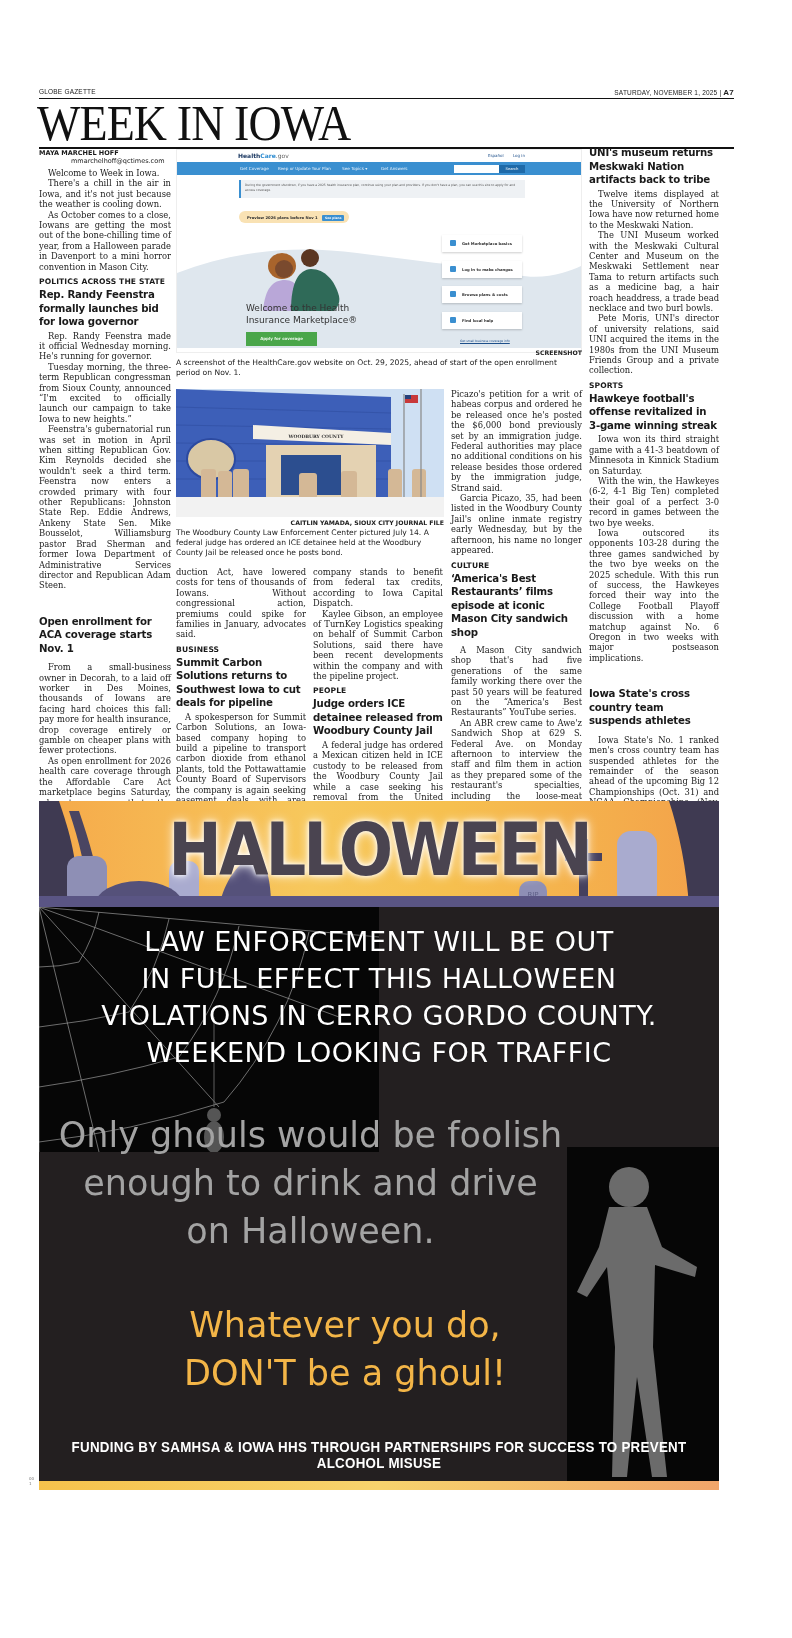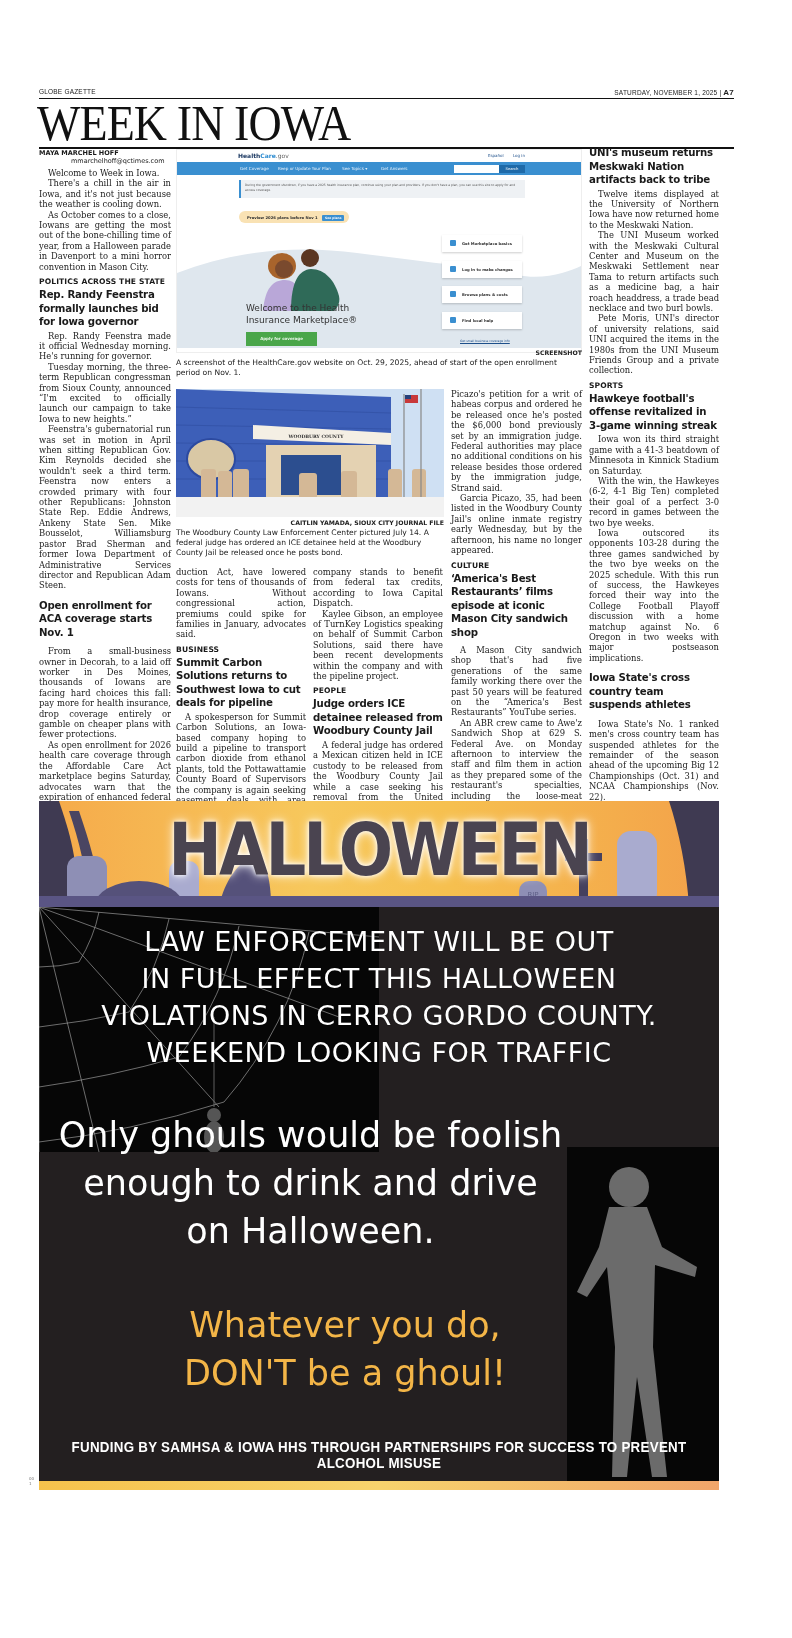--- a/index.html
+++ b/index.html
@@ -13,21 +13,21 @@
   .rule1 { position: absolute; left: 39px; top: 98px; width: 695px; height: 1px; background: #111; }
   .section-title { position: absolute; left: 37px; top: 100px; font-family: "Liberation Serif", serif; font-size: 50px; line-height: 46px; letter-spacing: -1px; transform: scaleX(0.92); transform-origin: left; color: #111; }
   .rule2 { position: absolute; left: 39px; top: 147px; width: 695px; height: 1.5px; background: #111; }
 
   .col { position: absolute; font-size: 8.4px; line-height: 10.4px; text-align: justify; }
   .col p { text-indent: 9px; }
   .byline { font-family: "DejaVu Sans", sans-serif; font-weight: bold; font-size: 6.5px; line-height: 8px; }
   .email { font-family: "DejaVu Sans", sans-serif; font-size: 6.5px; line-height: 9px; margin-bottom: 2px; padding-left: 32px; }
   .kicker { font-family: "DejaVu Sans", sans-serif; font-weight: bold; font-size: 7.6px; line-height: 10px; margin-top: 5px; letter-spacing: 0.1px; }
   .hed { font-family: "DejaVu Sans", sans-serif; font-weight: bold; font-size: 10.2px; line-height: 13.5px; letter-spacing: -0.2px; margin: 1px 0 2px 0; text-align: left; }
-  .hed.gap { margin-top: 8px; margin-bottom: 7px; }
+  .hed.gap { margin-top: 24px; margin-bottom: 7px; }
 
   
   .hc-fig { position: absolute; left: 176px; top: 149px; width: 406px; height: 204px; background: #fff; overflow: hidden; border: 1px solid #eee; }
   .hc-logo { position: absolute; left: 61px; top: 2px; font-family: "DejaVu Sans", sans-serif; font-size: 6px; font-weight: bold; color: #1d3a63; }
   .hc-logo span { color: #2a8ad0; }
   .hc-logo em { font-style: normal; font-weight: normal; color: #666; }
   .hc-top-links { position: absolute; right: 56px; top: 3px; font-family: "DejaVu Sans", sans-serif; font-size: 4px; color: #1d4f8a; }
   .hc-top-links span { margin-left: 8px; }
   .hc-nav { position: absolute; left: 0; top: 12px; width: 406px; height: 13px; background: #3a8fd0; }
   .hc-nav .item { position: absolute; top: 3.5px; font-family: "DejaVu Sans", sans-serif; font-size: 4.2px; color: #e8f1fa; }
@@ -50,21 +50,21 @@
   
   .jail-fig { position: absolute; left: 176px; top: 389px; width: 268px; height: 128px; overflow: hidden; background: #9fc0e8; }
 
   
   .ad { position: absolute; left: 39px; top: 801px; width: 680px; height: 689px; overflow: hidden; background: #231f20; }
   .ad-banner { position: absolute; left: 0; top: 0; width: 680px; height: 106px; background: linear-gradient(90deg, #f5a94a 0%, #f7c85c 40%, #f6c04f 60%, #f3a14a 100%); overflow: hidden; }
   .ad-banner-title { position: absolute; left: 0; top: 12px; width: 680px; text-align: center; font-family: "DejaVu Sans", sans-serif; font-weight: bold; font-size: 64px; letter-spacing: -3px; color: #4a4450; text-shadow: 0 0 10px #fff, 0 0 4px #fff; transform: scaleY(1.15); }
   .ad-webbox { position: absolute; left: 0; top: 106px; width: 340px; height: 245px; background: #060606; }
   .ad-zombie-box { position: absolute; left: 528px; top: 346px; width: 152px; height: 343px; background: #060606; }
   .ad-line1 { position: absolute; left: 0; top: 122px; width: 680px; text-align: center; font-family: "DejaVu Sans", sans-serif; font-size: 27px; line-height: 37px; color: #fff; letter-spacing: 0.5px; text-shadow: 0 0 1px #000; }
-  .ad-line2 { position: absolute; left: 0; top: 310px; width: 543px; text-align: center; font-family: "DejaVu Sans", sans-serif; font-size: 35px; line-height: 48px; color: #ffffff; }
+  .ad-line2 { position: absolute; left: 0; top: 310px; width: 543px; text-align: center; font-family: "DejaVu Sans", sans-serif; font-size: 35px; line-height: 48px; color: #a3a3a3; }
   .ad-line3 { position: absolute; left: 0; top: 500px; width: 612px; text-align: center; font-family: "DejaVu Sans", sans-serif; font-size: 35px; line-height: 48px; color: #f3b547; }
   .ad-funding { position: absolute; left: 0; top: 638px; width: 680px; text-align: center; font-family: "Liberation Sans", sans-serif; font-weight: bold; font-size: 14.5px; color: #fff; transform: scaleX(0.92); letter-spacing: 0.3px; }
   .ad-bar { position: absolute; left: 39px; top: 1481px; width: 680px; height: 9px; background: linear-gradient(90deg, #f6c24c, #f7d36d 50%, #f1a56a); }
   .folio { position: absolute; left: 29px; top: 1476px; font-family: "DejaVu Sans", sans-serif; font-size: 4px; color: #777; line-height: 5px; }
 </style>
 </head>
 <body>
 
 <div class="masthead-top">
   <span class="left">GLOBE GAZETTE</span>

